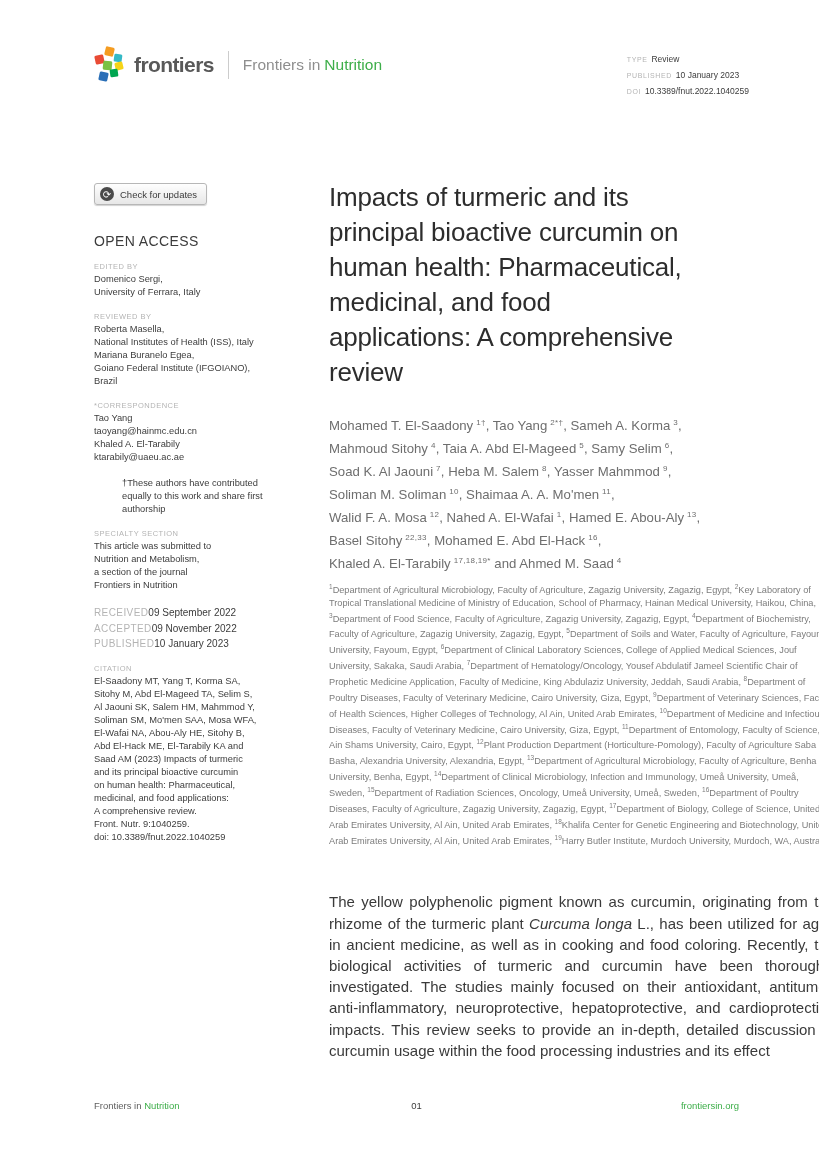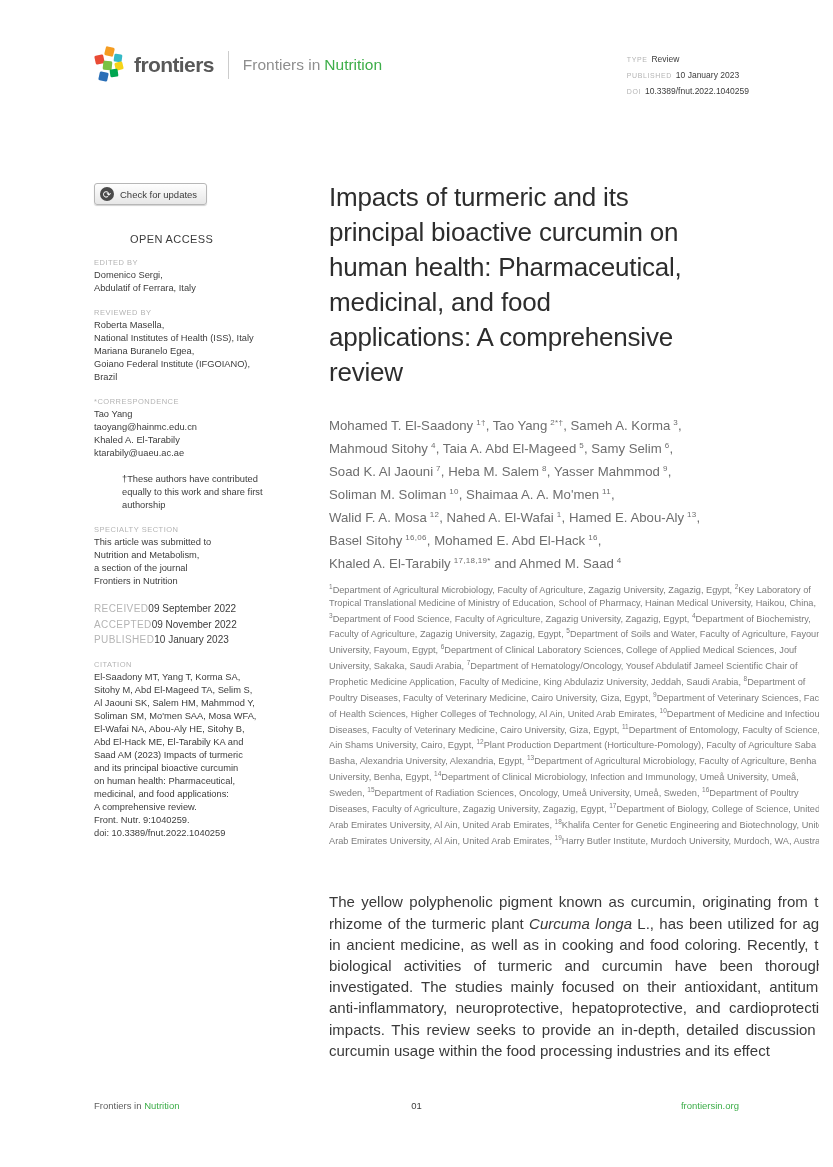--- a/index.html
+++ b/index.html
@@ -20,21 +20,21 @@
   .meta .lbl { font-size:7px; color:#b4b4b4; letter-spacing:0.6px; margin-right:4px; }
   .meta .val { font-size:8.5px; color:#3c3c3c; }
 
   
   .sidebar { position:absolute; left:80px; top:183px; width:218px; }
   .check-updates { display:inline-flex; align-items:center; border:1px solid #b7b7b7; border-radius:3px;
     background:linear-gradient(#fefefe,#e7e7e7); padding:3px 9px 3px 5px; box-shadow:0 1px 1px rgba(0,0,0,0.18); cursor:pointer; }
   .cu-icon { width:14px; height:14px; border-radius:50%; background:#4a4a4a; color:#fff; font-size:10px;
     display:inline-flex; align-items:center; justify-content:center; margin-right:6px; }
   .cu-text { font-size:9.5px; color:#3c3c3c; }
-  .open-access { margin-top:28px; font-size:11px; letter-spacing:0.4px; color:#3c3c3c;margin-left:36px; }
+  .open-access { margin-top:28px; font-size:14px; letter-spacing:0.4px; color:#3c3c3c; }
   .side-label { margin-top:13px; margin-bottom:2px; font-size:7.5px; letter-spacing:0.5px; color:#b4b4b4; }
   .side-lines div { font-size:9.3px; line-height:13px; color:#3c3c3c; }
   .side-note { margin-top:13px;margin-left:28px; }
   .side-note div { font-size:9.3px; line-height:13px; color:#3c3c3c; }
   .dates { margin-top:12px; }
   .dates .row { line-height:13.5px; white-space:nowrap; }
   .dates .lbl { font-size:10px; color:#b4b4b4; letter-spacing:0.4px; margin-right:0; }
   .dates .val { font-size:10px; color:#3c3c3c; }
 
   
@@ -92,21 +92,21 @@
       <span class="cu-icon">⟳</span>
       <span class="cu-text">Check for updates</span>
     </div>
 
     <div class="open-access">OPEN ACCESS</div>
 
     <div>
       <div class="side-label">EDITED BY</div>
       <div class="side-lines">
           <div>Domenico Sergi,</div>
-          <div>Abdulatif of Ferrara, Italy</div>
+          <div>University of Ferrara, Italy</div>
         </div>
     </div>
 
     <div>
       <div class="side-label">REVIEWED BY</div>
       <div class="side-lines">
           <div>Roberta Masella,</div>
           <div>National Institutes of Health (ISS), Italy</div>
           <div>Mariana Buranelo Egea,</div>
           <div>Goiano Federal Institute (IFGOIANO),</div>
@@ -174,21 +174,21 @@
         <div>medicinal, and food</div>
         <div>applications: A comprehensive</div>
         <div>review</div>
       </div>
     <div class="authors">
         <div><span>Mohamed T. El-Saadony</span><sup>1†</sup><span>, Tao Yang</span><sup>2*†</sup><span>, Sameh A. Korma</span><sup>3</sup><span>,</span></div>
         <div><span>Mahmoud Sitohy</span><sup>4</sup><span>, Taia A. Abd El-Mageed</span><sup>5</sup><span>, Samy Selim</span><sup>6</sup><span>,</span></div>
         <div><span>Soad K. Al Jaouni</span><sup>7</sup><span>, Heba M. Salem</span><sup>8</sup><span>, Yasser Mahmmod</span><sup>9</sup><span>,</span></div>
         <div><span>Soliman M. Soliman</span><sup>10</sup><span>, Shaimaa A. A. Mo'men</span><sup>11</sup><span>,</span></div>
         <div><span>Walid F. A. Mosa</span><sup>12</sup><span>, Nahed A. El-Wafai</span><sup>1</sup><span>, Hamed E. Abou-Aly</span><sup>13</sup><span>,</span></div>
-        <div><span>Basel Sitohy</span><sup>16,06</sup><span>, Mohamed E. Abd El-Hack</span><sup>16</sup><span>,</span></div>
+        <div><span>Basel Sitohy</span><sup>22,33</sup><span>, Mohamed E. Abd El-Hack</span><sup>16</sup><span>,</span></div>
         <div><span>Khaled A. El-Tarabily</span><sup>17,18,19*</sup><span> and Ahmed M. Saad</span><sup>4</sup></div>
       </div>
     <div class="affiliations"><sup>1</sup><span>Department of Agricultural Microbiology, Faculty of Agriculture, Zagazig University, Zagazig, Egypt, </span><sup>2</sup><span>Key Laboratory of Tropical Translational Medicine of Ministry of Education, School of Pharmacy, Hainan Medical University, Haikou, China, </span><sup>3</sup><span>Department of Food Science, Faculty of Agriculture, Zagazig University, Zagazig, Egypt, </span><sup>4</sup><span>Department of Biochemistry, Faculty of Agriculture, Zagazig University, Zagazig, Egypt, </span><sup>5</sup><span>Department of Soils and Water, Faculty of Agriculture, Fayoum University, Fayoum, Egypt, </span><sup>6</sup><span>Department of Clinical Laboratory Sciences, College of Applied Medical Sciences, Jouf University, Sakaka, Saudi Arabia, </span><sup>7</sup><span>Department of Hematology/Oncology, Yousef Abdulatif Jameel Scientific Chair of Prophetic Medicine Application, Faculty of Medicine, King Abdulaziz University, Jeddah, Saudi Arabia, </span><sup>8</sup><span>Department of Poultry Diseases, Faculty of Veterinary Medicine, Cairo University, Giza, Egypt, </span><sup>9</sup><span>Department of Veterinary Sciences, Faculty of Health Sciences, Higher Colleges of Technology, Al Ain, United Arab Emirates, </span><sup>10</sup><span>Department of Medicine and Infectious Diseases, Faculty of Veterinary Medicine, Cairo University, Giza, Egypt, </span><sup>11</sup><span>Department of Entomology, Faculty of Science, Ain Shams University, Cairo, Egypt, </span><sup>12</sup><span>Plant Production Department (Horticulture-Pomology), Faculty of Agriculture Saba Basha, Alexandria University, Alexandria, Egypt, </span><sup>13</sup><span>Department of Agricultural Microbiology, Faculty of Agriculture, Benha University, Benha, Egypt, </span><sup>14</sup><span>Department of Clinical Microbiology, Infection and Immunology, Umeå University, Umeå, Sweden, </span><sup>15</sup><span>Department of Radiation Sciences, Oncology, Umeå University, Umeå, Sweden, </span><sup>16</sup><span>Department of Poultry Diseases, Faculty of Agriculture, Zagazig University, Zagazig, Egypt, </span><sup>17</sup><span>Department of Biology, College of Science, United Arab Emirates University, Al Ain, United Arab Emirates, </span><sup>18</sup><span>Khalifa Center for Genetic Engineering and Biotechnology, United Arab Emirates University, Al Ain, United Arab Emirates, </span><sup>19</sup><span>Harry Butler Institute, Murdoch University, Murdoch, WA, Australia</span></div>
     <div class="abstract"><span>The yellow polyphenolic pigment known as curcumin, originating from the rhizome of the turmeric plant </span><span class="it">Curcuma longa</span><span> L., has been utilized for ages in ancient medicine, as well as in cooking and food coloring. Recently, the biological activities of turmeric and curcumin have been thoroughly investigated. The studies mainly focused on their antioxidant, antitumor, anti-inflammatory, neuroprotective, hepatoprotective, and cardioprotective impacts. This review seeks to provide an in-depth, detailed discussion of curcumin usage within the food processing industries and its effect</span></div>
   </div>
 
   <div class="footer">
     <div class="cell l">
       <span class="gray">Frontiers in</span>
       <span class="green">Nutrition</span>

